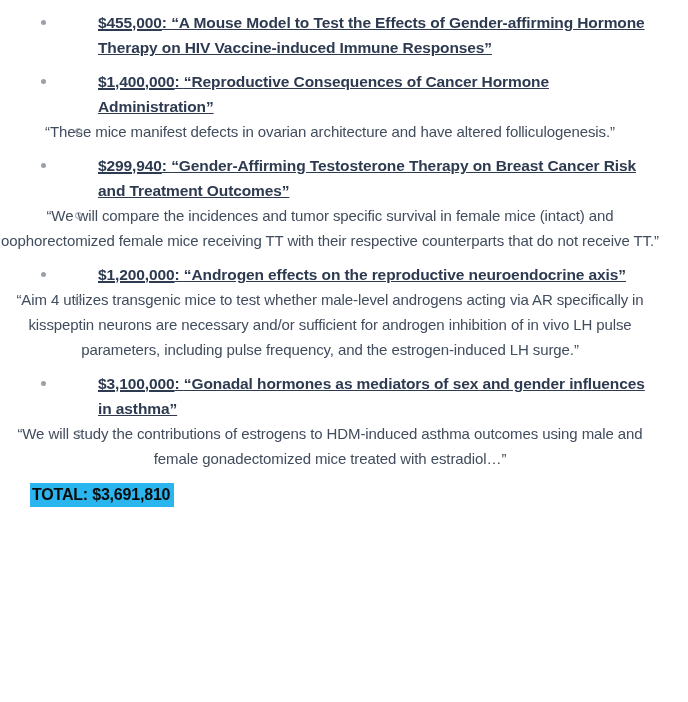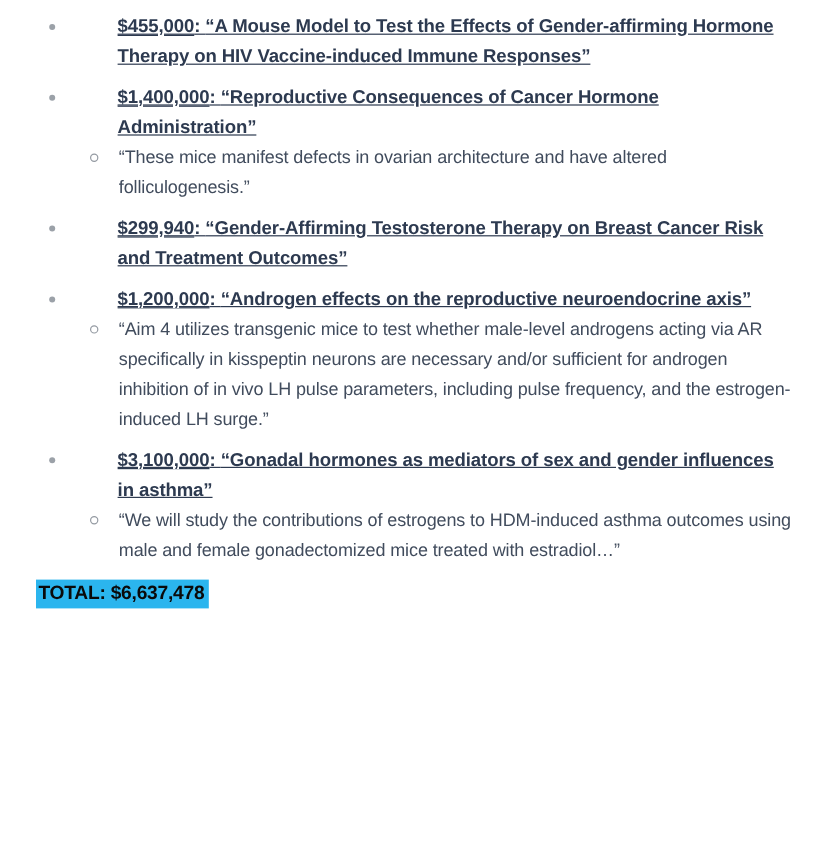--- a/index.html
+++ b/index.html
@@ -48,26 +48,26 @@
     text-decoration: underline;
     text-underline-offset: 2px;
   }
   ul.quotes {
     list-style: none;
     margin: 0;
     padding: 0;
   }
   li.quote {
     position: relative;
-    padding-left: 99px;
     font-size: 15px;
     line-height: 25px;
     font-weight: normal;
     color: #414c5d;
     letter-spacing: -0.1px;
+    text-align: center;
   }
   li.quote::before {
     content: "";
     position: absolute;
     left: 75px;
     top: 9px;
     width: 5px;
     height: 5px;
     border-radius: 50%;
     background: transparent;
@@ -100,35 +100,38 @@
 
     <li class="grant">
       <div class="grant-head"><span class="amount">$1,400,000</span><span>: </span><span>“Reproductive Consequences of Cancer Hormone Administration”</span></div>
       <ul class="quotes">
         <li class="quote"><span>“These mice manifest defects in ovarian architecture and have altered folliculogenesis.”</span></li>
       </ul>
     </li>
 
     <li class="grant">
       <div class="grant-head"><span class="amount">$299,940</span><span>: </span><span>“Gender-Affirming Testosterone Therapy on Breast Cancer Risk and Treatment Outcomes”</span></div>
+      <ul class="quotes">
+        <li class="quote"><span>“We will compare the incidences and tumor specific survival in female mice (intact) and oophorectomized female mice receiving TT with their respective counterparts that do not receive TT.”</span></li>
+      </ul>
     </li>
 
 
     <li class="grant">
       <div class="grant-head"><span class="amount">$1,200,000</span><span>: </span><span>“Androgen effects on the reproductive neuroendocrine axis”</span></div>
       <ul class="quotes">
         <li class="quote"><span>“Aim 4 utilizes transgenic mice to test whether male-level androgens acting via AR specifically in kisspeptin neurons are necessary and/or sufficient for androgen inhibition of in vivo LH pulse parameters, including pulse frequency, and the estrogen-induced LH surge.”</span></li>
       </ul>
     </li>
 
     <li class="grant">
       <div class="grant-head"><span class="amount">$3,100,000</span><span>: </span><span>“Gonadal hormones as mediators of sex and gender influences in asthma”</span></div>
       <ul class="quotes">
         <li class="quote"><span>“We will study the contributions of estrogens to HDM-induced asthma outcomes using male and female gonadectomized mice treated with estradiol…”</span></li>
       </ul>
     </li>
 
   </ul>
 
   <div class="total-line">
-    <span class="total-badge">TOTAL: $6,637,478</span>
+    <span class="total-badge">TOTAL: $3,691,810</span>
   </div>
 </div>
 
 </body></html>

